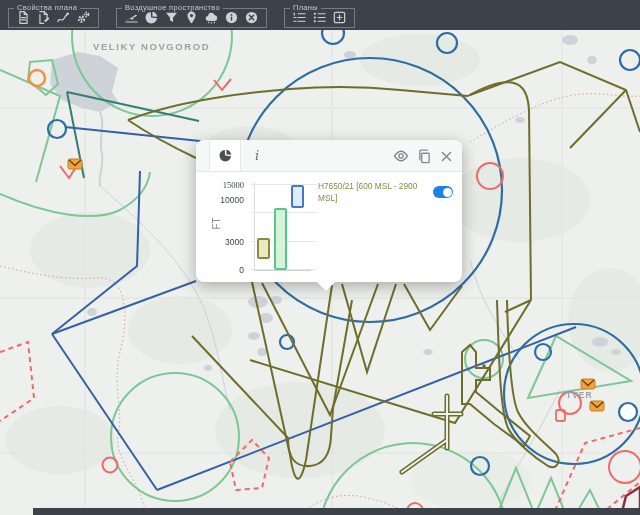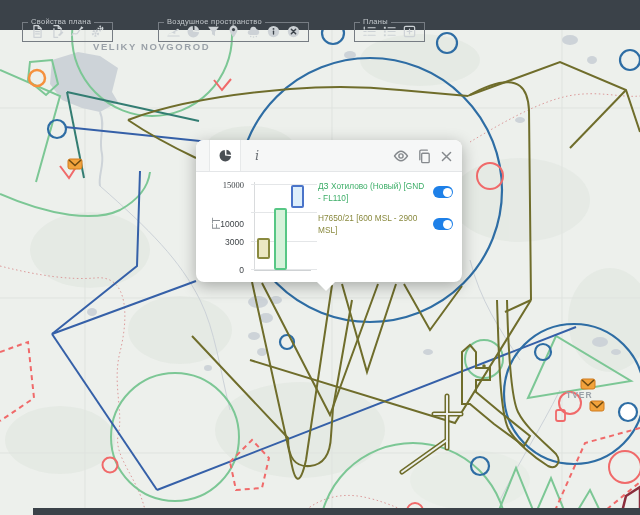--- a/index.html
+++ b/index.html
@@ -1,21 +1,21 @@
 <!DOCTYPE html>
 <html><head>
 <meta charset="utf-8">
 <style>
   html,body{margin:0;padding:0;background:#888;}
   #app{position:relative;width:640px;height:515px;overflow:hidden;
        font-family:"Liberation Sans",sans-serif;background:#edf0ec;}
   
   #toolbar{position:absolute;top:0;left:0;right:0;height:30px;background:#3b4249;
            display:flex;align-items:flex-start;gap:9px;padding:1px 4px 0;z-index:5;box-sizing:border-box;}
-  #toolbar fieldset{border:1px solid #767c83;border-radius:0;margin:18px;padding:0 5px 1px;
+  #toolbar fieldset{border:1px solid #767c83;border-radius:0;margin:4px;padding:0 5px 1px;
                     min-inline-size:auto;height:20px;}
   #toolbar legend{font-size:7.5px;color:#c3c8cc;padding:0 3px;letter-spacing:.3px;line-height:6px;}
   .icon-row{display:flex;gap:1px;margin-top:-2px;}
   .tbtn{background:none;border:none;padding:1px 2px;cursor:pointer;line-height:0;}
   .ti{fill:none;stroke:#cdd2d6;stroke-width:1.3;stroke-linecap:round;stroke-linejoin:round;}
   .tf{fill:#cdd2d6;stroke:none;}
   
   #bottombar{position:absolute;bottom:0;left:33px;right:0;height:7px;background:#3b4249;z-index:4;}
   
   #map{position:absolute;top:0;left:0;z-index:1;}
@@ -353,39 +353,35 @@
             <path d="M3 3l10 10M13 3L3 13" stroke="#85898d" stroke-width="1.8" stroke-linecap="round"></path>
           </svg>
         </button>
       </div>
     </header>
 
     <div id="ft-label">FT</div>
     <div id="yticks">
         <div class="ytick" style="bottom: -5px;">0</div>
         <div class="ytick" style="bottom: 23.3871px;">3000</div>
-        <div class="ytick" style="bottom: 41px;">10000</div>
+        <div class="ytick" style="bottom: 65px;">10000</div>
         <div class="ytick" style="bottom: 80.1613px; font-family: Liberation Serif, serif;">15000</div>
       </div>
     <div id="plot">
         <div class="gridline" style="bottom: 0px;"></div>
         <div class="gridline" style="bottom: 28.3871px;"></div>
         <div class="gridline" style="bottom: 56.7742px;"></div>
         <div class="gridline" style="bottom: 85.1613px;"></div>
         <div class="bar" style="left: 2px; width: 13px; bottom: 11.1732px; height: 20.4898px; background: rgb(236, 232, 194); border: 2px solid rgb(138, 138, 63);"></div>
         <div class="bar" style="left: 19px; width: 13px; bottom: 0px; height: 62.4516px; background: rgb(214, 242, 218); border: 2px solid rgb(87, 199, 133);"></div>
         <div class="bar" style="left: 36px; width: 13px; bottom: 62.4516px; height: 22.7097px; background: rgb(221, 238, 251); border: 2px solid rgb(74, 116, 201);"></div>
       </div>
 
     <div id="legend">
       <div class="lrow">
-        <span class="legend-label" style="color: rgb(61, 174, 104);">ДЗ Хотилово (Новый) [GND - FL110]</span>
-        <button class="toggle" style="background: rgb(30, 128, 232);"></button>
-      </div>
-      <div class="lrow">
         <span class="legend-label" style="color: rgb(138, 138, 63);">H7650/21 [600 MSL - 2900 MSL]</span>
         <button class="toggle" style="background: rgb(30, 128, 232);"></button>
       </div>
     </div>
   </div>
 
   <div id="bottombar"></div>
 </div>
 
 </body></html>

